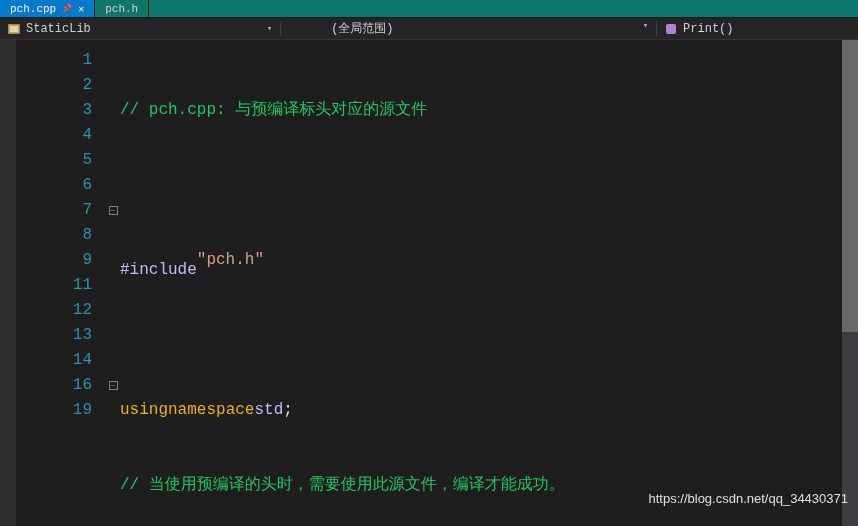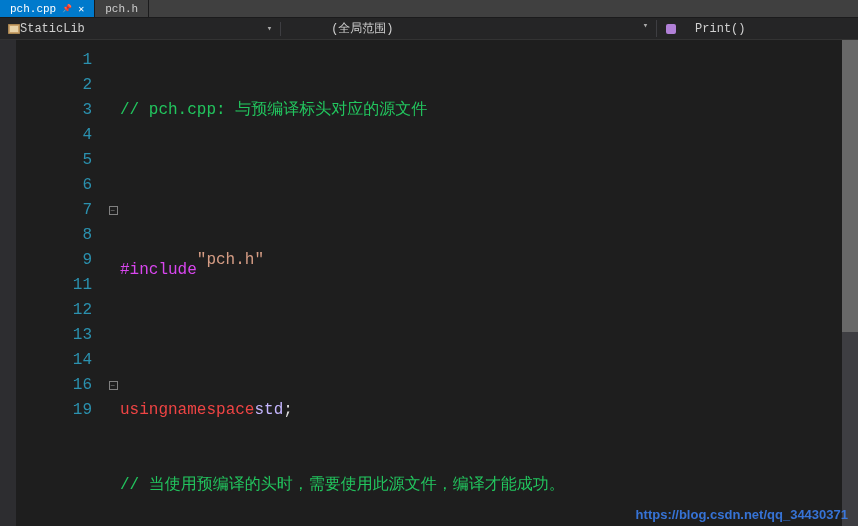--- a/index.html
+++ b/index.html
@@ -7,21 +7,21 @@
       font-family: Consolas, "Courier New", monospace;
       background: #1e1e1e;
       color: #d4d4d4;
       width: 858px;
       height: 526px;
       overflow: hidden;
       position: relative;
     }
     .tab-bar {
       display: flex;
-      background: #404040;
+      background: #0f766e;
       height: 18px;
       border-bottom: 1px solid #1b1b1c;
     }
     .tab {
       padding: 0 10px;
       font-size: 11px;
       display: flex;
       align-items: center;
       gap: 6px;
       border-right: 1px solid #1b1b1c;
@@ -39,36 +39,37 @@
       background: #252526;
       height: 22px;
       align-items: center;
       font-size: 12px;
       color: #d0d0d0;
       border-bottom: 1px solid #333;
     }
     .nav-left {
       display: flex;
       align-items: center;
+      gap: 6px;
       padding: 0 8px;
       flex: 1;
       border-right: 1px solid #3e3e42;
     }
     .nav-center {
       flex: 1.2;
       padding: 0 8px;
       border-right: 1px solid #3e3e42;
       margin-left: 42px;
     }
     .nav-right {
       flex: 0.7;
       padding: 0 8px;
       display: flex;
       align-items: center;
-      gap: 18px;
+      gap: 6px;
     }
     .nav-bar .dd { margin-left: auto; font-size: 9px; color: #aaa; }
     .main {
       display: flex;
       height: calc(100% - 40px);
     }
     .side-gutter {
       width: 16px;
       background: #2d2d30;
     }
@@ -108,34 +109,33 @@
       padding: 8px 0;
       white-space: pre;
       position: relative;
     }
     .code-line {
       height: 25px;
       display: flex;
       align-items: center;
     }
     .tok-comment { color: #22c55e; }
-    .tok-preproc { color: #d946ef; margin-top: 20px; }
-    .tok-keyword { color: #ef4444; }
+    .tok-preproc { color: #c4b5fd; margin-top: 20px; }
+    .tok-keyword { color: #eab308; }
     .tok-string { color: #d69d85; }
     .tok-ident { color: #c4b5fd; }
     .tok-punct { color: #dcdcdc; }
     .watermark {
       position: absolute;
-      bottom: 4px;
+      bottom: 20px;
       right: 10px;
-      color: #3b82f6;
+      color: #ffffff;
       font-size: 13px;
       font-family: Arial, sans-serif;
       opacity: 0.85;
-      font-weight: bold;
     }
     .scrollbar-v {
       position: absolute;
       top: 40px;
       right: 0;
       width: 16px;
       bottom: 0;
       background: #3e3e42;
     }
     .thumb-v {

